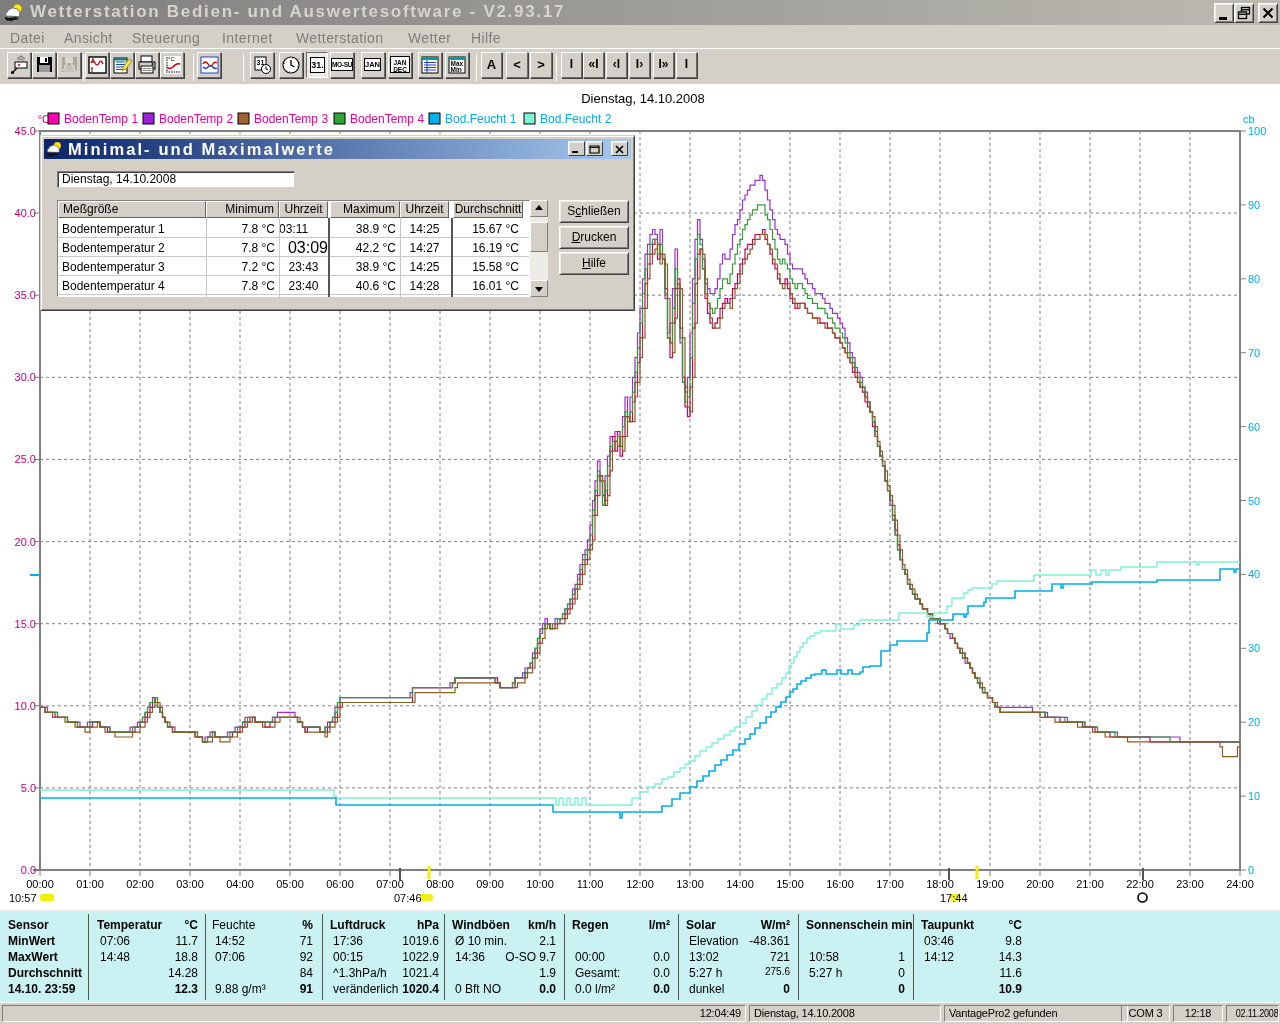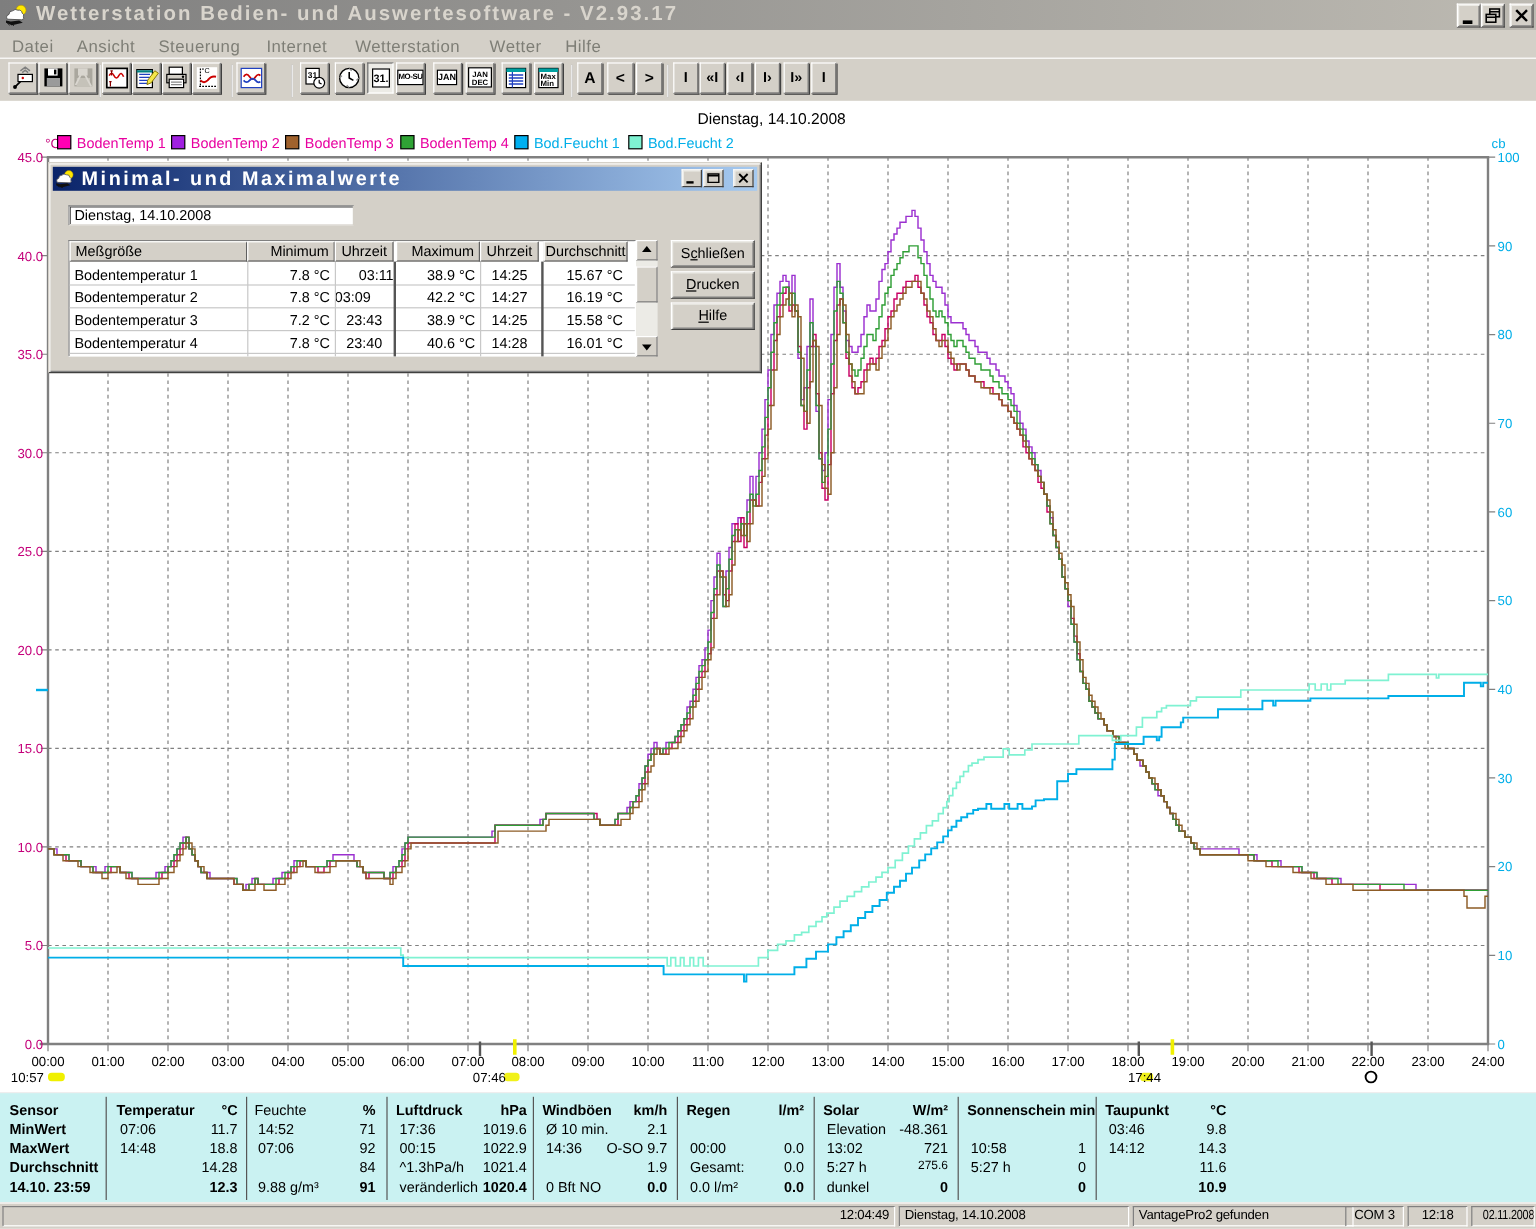--- a/index.html
+++ b/index.html
@@ -350,28 +350,28 @@
       <div class="abs" style="left:16px;top:64px;width:473px;height:97px;background:#fff;border:1px solid;border-color:#808080 #fff #fff #808080">
         <div class="abs" style="left:0px;top:0;width:148px;height:17px;background:#d4d0c8;border:1px solid;border-color:#fff #606060 #606060 #fff;font-size:12px;color:#000;line-height:15px;text-align:left;padding-left:4px;">Meßgröße</div>
         <div class="abs" style="left:148px;top:0;width:73px;height:17px;background:#d4d0c8;border:1px solid;border-color:#fff #606060 #606060 #fff;font-size:12px;color:#000;line-height:15px;text-align:right;padding-right:4px;">Minimum</div>
         <div class="abs" style="left:221px;top:0;width:49px;height:17px;background:#d4d0c8;border:1px solid;border-color:#fff #606060 #606060 #fff;font-size:12px;color:#000;line-height:15px;text-align:center;">Uhrzeit</div>
         <div class="abs" style="left:272px;top:0;width:70px;height:17px;background:#d4d0c8;border:1px solid;border-color:#fff #606060 #606060 #fff;font-size:12px;color:#000;line-height:15px;text-align:right;padding-right:4px;">Maximum</div>
         <div class="abs" style="left:342px;top:0;width:49px;height:17px;background:#d4d0c8;border:1px solid;border-color:#fff #606060 #606060 #fff;font-size:12px;color:#000;line-height:15px;text-align:center;">Uhrzeit</div>
         <div class="abs" style="left:395px;top:0;width:70px;height:17px;background:#d4d0c8;border:1px solid;border-color:#fff #606060 #606060 #fff;font-size:12px;color:#000;line-height:15px;text-align:center;">Durchschnitt</div>
         <div class="abs" style="left:0;top:18px;width:471px;height:19px;border-bottom:1px solid #c8c8c8"></div>
         <div class="abs" style="left:4px;top:19px;width:160px;height:18px;font-size:12px;color:#000;line-height:18px;text-align:left">Bodentemperatur 1</div>
         <div class="abs" style="left:148px;top:19px;width:69px;height:18px;font-size:12px;color:#000;line-height:18px;text-align:right">7.8 °C</div>
-        <div class="abs" style="left:221px;top:19px;width:49px;height:18px;font-size:12px;color:#000;line-height:18px;text-align:right">03:11</div>
+        <div class="abs" style="left:221px;top:19px;width:49px;height:18px;font-size:12px;color:#000;line-height:18px;text-align:left">03:11</div>
         <div class="abs" style="left:272px;top:19px;width:66px;height:18px;font-size:12px;color:#000;line-height:18px;text-align:right">38.9 °C</div>
         <div class="abs" style="left:342px;top:19px;width:49px;height:18px;font-size:12px;color:#000;line-height:18px;text-align:center">14:25</div>
         <div class="abs" style="left:395px;top:19px;width:66px;height:18px;font-size:12px;color:#000;line-height:18px;text-align:right">15.67 °C</div>
         <div class="abs" style="left:0;top:37px;width:471px;height:19px;border-bottom:1px solid #c8c8c8"></div>
         <div class="abs" style="left:4px;top:38px;width:160px;height:18px;font-size:12px;color:#000;line-height:18px;text-align:left">Bodentemperatur 2</div>
         <div class="abs" style="left:148px;top:38px;width:69px;height:18px;font-size:12px;color:#000;line-height:18px;text-align:right">7.8 °C</div>
-        <div class="abs" style="left:221px;top:38px;width:49px;height:18px;font-size:12px;color:#000;line-height:18px;text-align:left">03:09</div>
+        <div class="abs" style="left:221px;top:38px;width:49px;height:18px;font-size:16px;color:#000;line-height:18px;text-align:right">03:09</div>
         <div class="abs" style="left:272px;top:38px;width:66px;height:18px;font-size:12px;color:#000;line-height:18px;text-align:right">42.2 °C</div>
         <div class="abs" style="left:342px;top:38px;width:49px;height:18px;font-size:12px;color:#000;line-height:18px;text-align:center">14:27</div>
         <div class="abs" style="left:395px;top:38px;width:66px;height:18px;font-size:12px;color:#000;line-height:18px;text-align:right">16.19 °C</div>
         <div class="abs" style="left:0;top:56px;width:471px;height:19px;border-bottom:1px solid #c8c8c8"></div>
         <div class="abs" style="left:4px;top:57px;width:160px;height:18px;font-size:12px;color:#000;line-height:18px;text-align:left">Bodentemperatur 3</div>
         <div class="abs" style="left:148px;top:57px;width:69px;height:18px;font-size:12px;color:#000;line-height:18px;text-align:right">7.2 °C</div>
         <div class="abs" style="left:221px;top:57px;width:49px;height:18px;font-size:12px;color:#000;line-height:18px;text-align:center">23:43</div>
         <div class="abs" style="left:272px;top:57px;width:66px;height:18px;font-size:12px;color:#000;line-height:18px;text-align:right">38.9 °C</div>
         <div class="abs" style="left:342px;top:57px;width:49px;height:18px;font-size:12px;color:#000;line-height:18px;text-align:center">14:25</div>
         <div class="abs" style="left:395px;top:57px;width:66px;height:18px;font-size:12px;color:#000;line-height:18px;text-align:right">15.58 °C</div>

